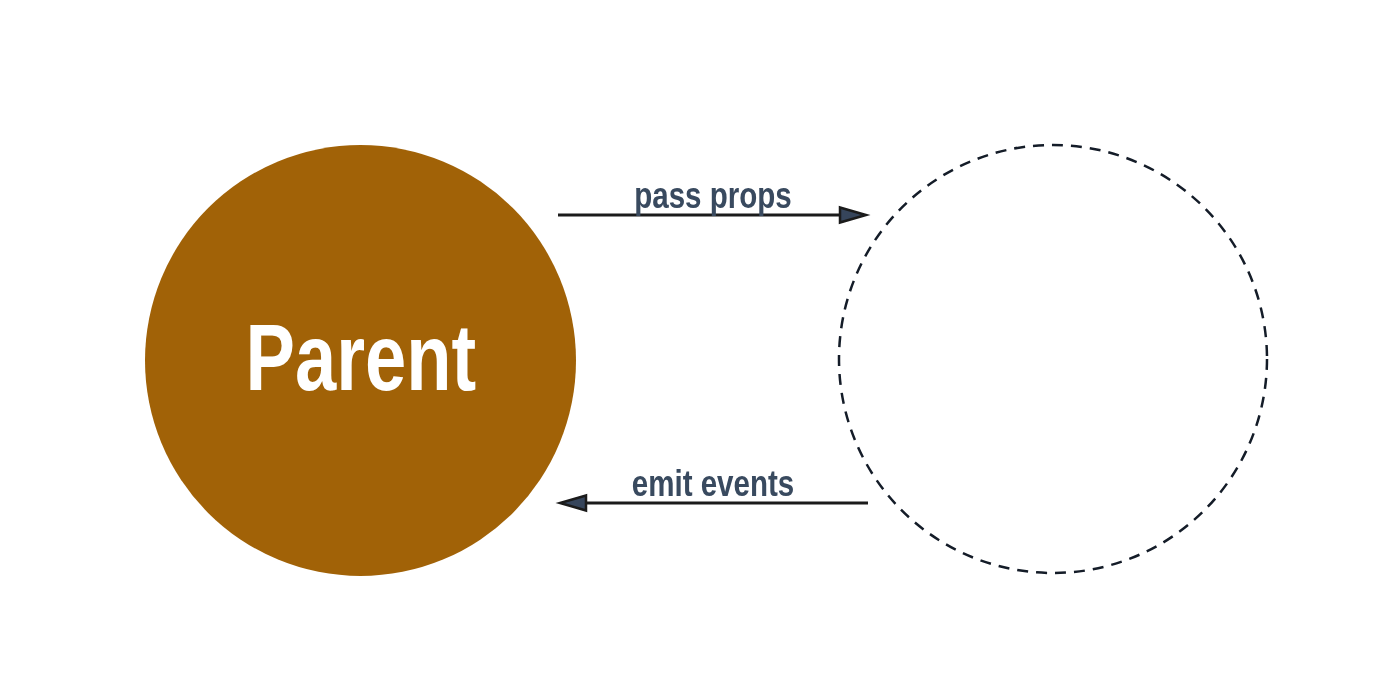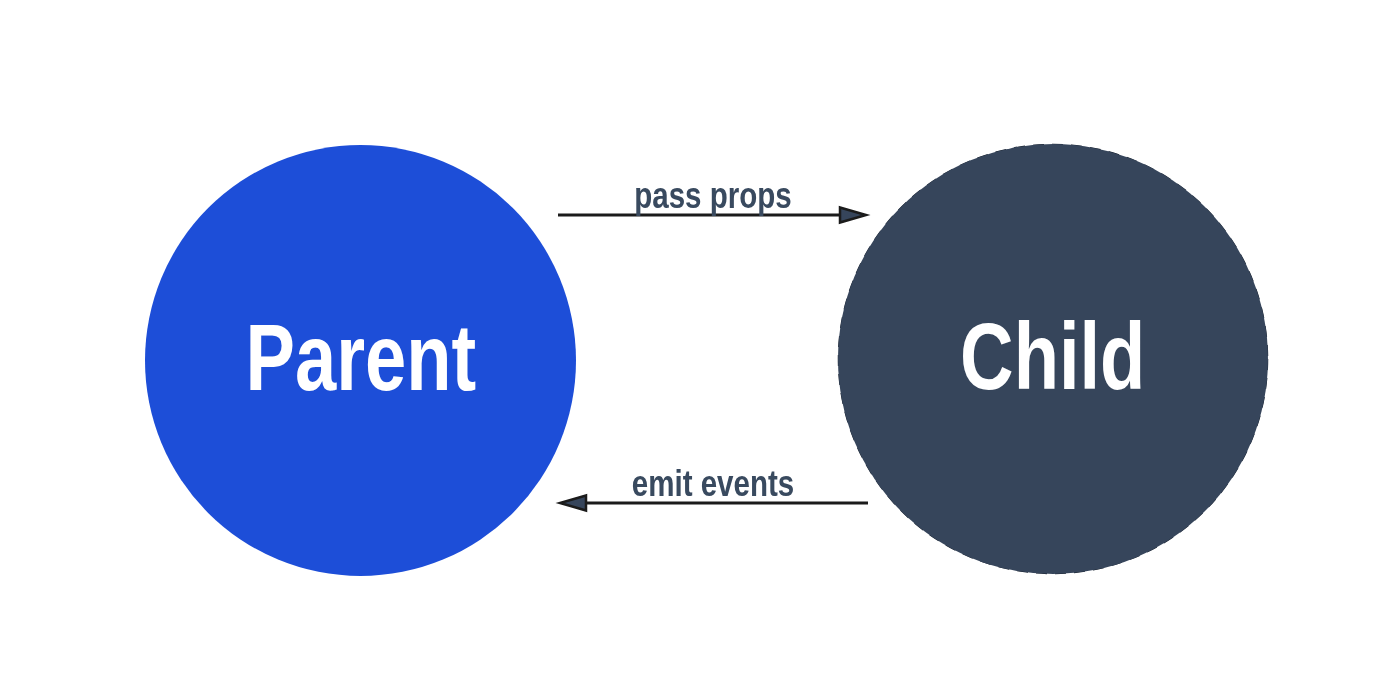--- a/index.html
+++ b/index.html
@@ -28,21 +28,21 @@
     border-radius: 50%;
     display: flex;
     align-items: center;
     justify-content: center;
   }
   .node-parent {
     left: 145px;
     top: 145px;
     width: 431px;
     height: 431px;
-    background: #1d4ed8;
+    background: #a16207;
   }
   .node-child {
     left: 838px;
     top: 144px;
     width: 430px;
     height: 430px;
     background: #36455B;
   }
   .node-label {
     color: #ffffff;
@@ -93,21 +93,18 @@
     <g>
       <line x1="585" y1="503" x2="868" y2="503" stroke="#1B1B1B" stroke-width="3"></line>
       <polygon points="586,495.5 560,503 586,510.5" fill="#36455B" stroke="#1B1B1B" stroke-width="2.5" stroke-linejoin="miter"></polygon>
     </g>
   </svg>
 
   <div class="node node-parent">
     <span class="node-label">Parent</span>
   </div>
 
-  <div class="node node-child">
-    <span class="node-label">Child</span>
-  </div>
 
   <div class="edge-label edge-label-pass-props">pass props</div>
 
   <div class="edge-label edge-label-emit-events">emit events</div>
 
 </div>
 
 </body></html>

